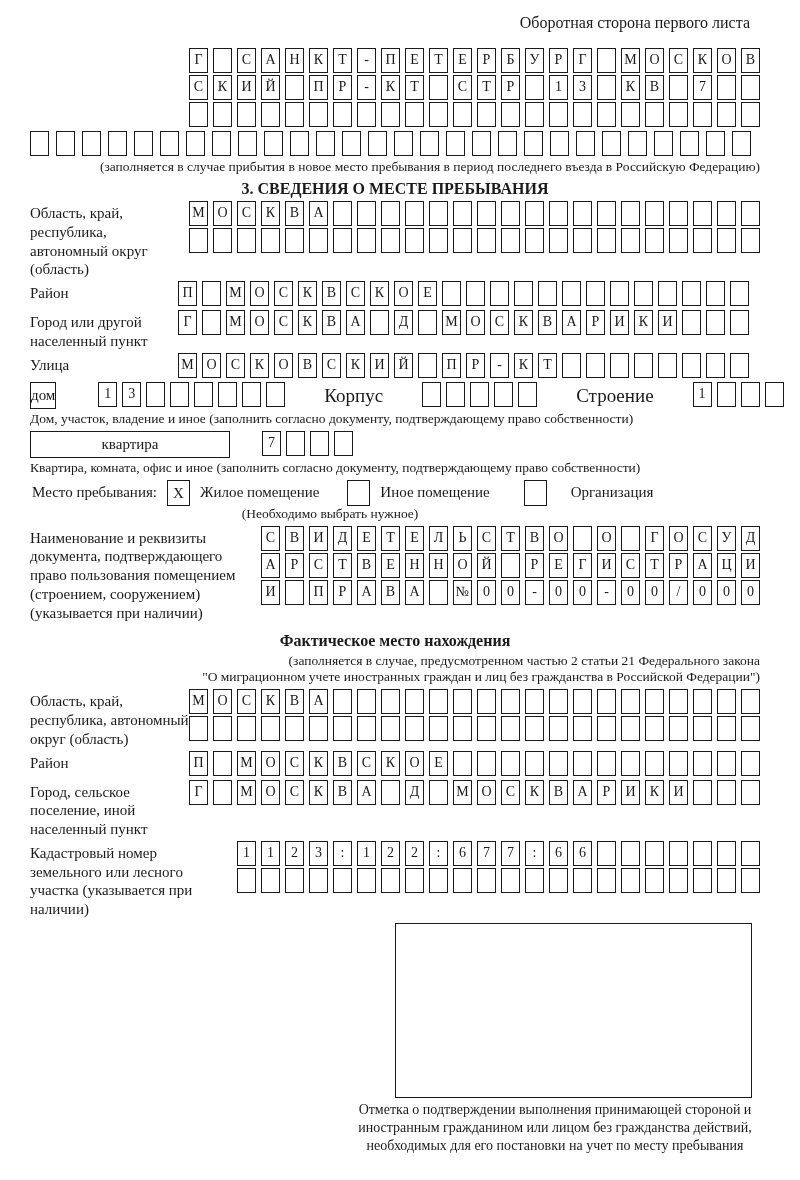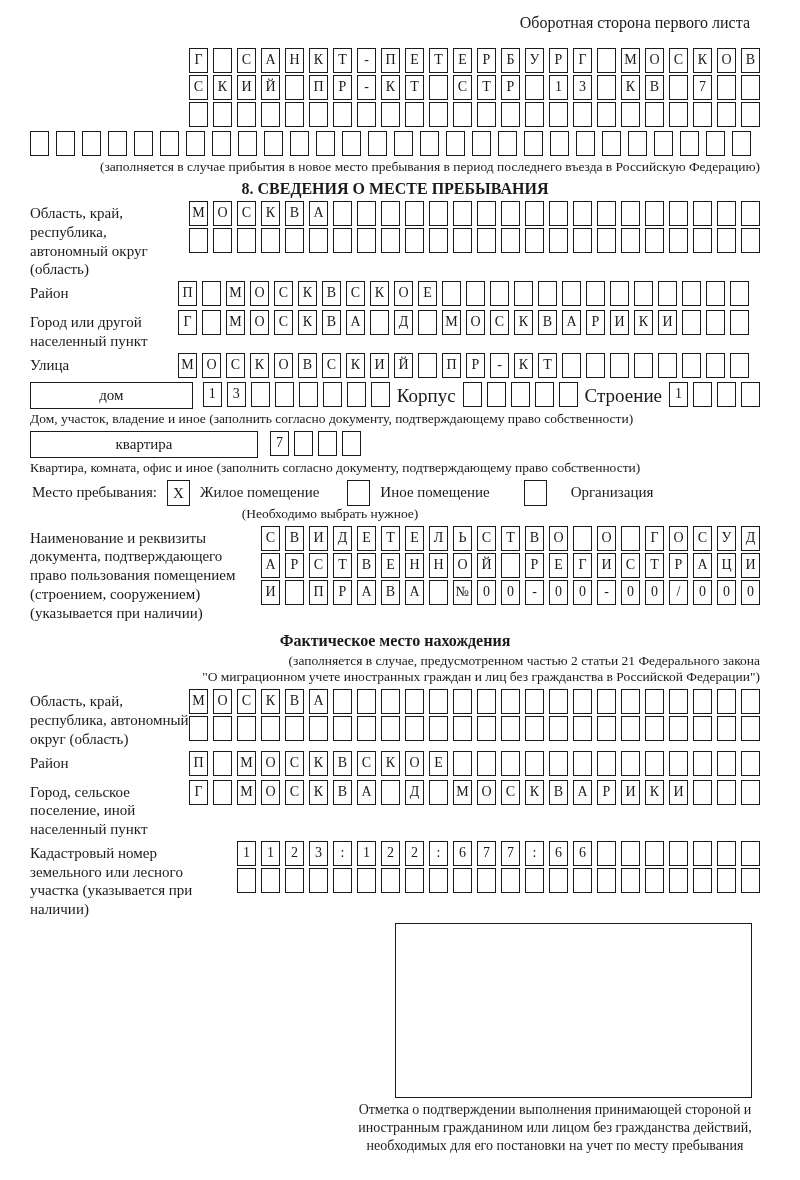--- a/index.html
+++ b/index.html
@@ -20,27 +20,27 @@
     display:inline-block; width:19px; height:25px;
     border:1.6px solid #1a1a1a; margin-right:5px;
     text-align:center; line-height:22px; font-size:14px;
     vertical-align:top;
   }
   .cells .cell:last-child { margin-right:0; }
   .cells.wide .cell { margin-right:7px; }
   .caption { font-size:13.5px; text-align:right; margin:1px 0 3px 0; }
   .sec-title { font-size:16px; font-weight:bold; text-align:center; margin:5px 0 3px 0; }
 
-  .house-row { display:flex; align-items:flex-start; margin:2px 0; }
+  .house-row { display:flex; align-items:flex-start; margin:2px 0;gap:32px; }
   .name-box {
     border:1.6px solid #1a1a1a; height:27px; text-align:center;
     font-size:15px; line-height:25px;
   }
   .house-box { width:168px; margin-right:10px; }
-  .apt-box { width:228px; margin-right:12px; }
+  .apt-box { width:200px; }
   .inline-lab { font-size:19px; line-height:27px; margin:0 7px; }
 
   .ptype-row { display:flex; align-items:center; font-size:15px; margin:4px 0 0 2px; }
   .checkbox {
     display:inline-block; width:23px; height:26px;
     border:1.6px solid #1a1a1a; text-align:center; line-height:24px;
     font-size:15px; margin:0 10px;
   }
   .ptype-note { text-align:center; font-size:13.5px; margin:0 0 4px 120px; width:360px; }
 
@@ -69,21 +69,21 @@
   <div class="field" style="margin-top:16px;">
     <div class="cells-col">
       <div class="cells"><span class="cell">Г</span><span class="cell"></span><span class="cell">С</span><span class="cell">А</span><span class="cell">Н</span><span class="cell">К</span><span class="cell">Т</span><span class="cell">-</span><span class="cell">П</span><span class="cell">Е</span><span class="cell">Т</span><span class="cell">Е</span><span class="cell">Р</span><span class="cell">Б</span><span class="cell">У</span><span class="cell">Р</span><span class="cell">Г</span><span class="cell"></span><span class="cell">М</span><span class="cell">О</span><span class="cell">С</span><span class="cell">К</span><span class="cell">О</span><span class="cell">В</span></div>
       <div class="cells"><span class="cell">С</span><span class="cell">К</span><span class="cell">И</span><span class="cell">Й</span><span class="cell"></span><span class="cell">П</span><span class="cell">Р</span><span class="cell">-</span><span class="cell">К</span><span class="cell">Т</span><span class="cell"></span><span class="cell">С</span><span class="cell">Т</span><span class="cell">Р</span><span class="cell"></span><span class="cell">1</span><span class="cell">3</span><span class="cell"></span><span class="cell">К</span><span class="cell">В</span><span class="cell"></span><span class="cell">7</span><span class="cell"></span><span class="cell"></span></div>
       <div class="cells"><span class="cell"></span><span class="cell"></span><span class="cell"></span><span class="cell"></span><span class="cell"></span><span class="cell"></span><span class="cell"></span><span class="cell"></span><span class="cell"></span><span class="cell"></span><span class="cell"></span><span class="cell"></span><span class="cell"></span><span class="cell"></span><span class="cell"></span><span class="cell"></span><span class="cell"></span><span class="cell"></span><span class="cell"></span><span class="cell"></span><span class="cell"></span><span class="cell"></span><span class="cell"></span><span class="cell"></span></div>
     </div>
   </div>
   <div class="cells wide"><span class="cell"></span><span class="cell"></span><span class="cell"></span><span class="cell"></span><span class="cell"></span><span class="cell"></span><span class="cell"></span><span class="cell"></span><span class="cell"></span><span class="cell"></span><span class="cell"></span><span class="cell"></span><span class="cell"></span><span class="cell"></span><span class="cell"></span><span class="cell"></span><span class="cell"></span><span class="cell"></span><span class="cell"></span><span class="cell"></span><span class="cell"></span><span class="cell"></span><span class="cell"></span><span class="cell"></span><span class="cell"></span><span class="cell"></span><span class="cell"></span><span class="cell"></span></div>
   <div class="caption">(заполняется в случае прибытия в новое место пребывания в период последнего въезда в Российскую Федерацию)</div>
 
-  <div class="sec-title">8. СВЕДЕНИЯ О МЕСТЕ ПРЕБЫВАНИЯ</div>
+  <div class="sec-title">3. СВЕДЕНИЯ О МЕСТЕ ПРЕБЫВАНИЯ</div>
 
   <div class="field">
     <div class="flabel lab-s2">Область, край, республика, автономный округ (область)</div>
     <div class="cells-col">
       <div class="cells"><span class="cell">М</span><span class="cell">О</span><span class="cell">С</span><span class="cell">К</span><span class="cell">В</span><span class="cell">А</span><span class="cell"></span><span class="cell"></span><span class="cell"></span><span class="cell"></span><span class="cell"></span><span class="cell"></span><span class="cell"></span><span class="cell"></span><span class="cell"></span><span class="cell"></span><span class="cell"></span><span class="cell"></span><span class="cell"></span><span class="cell"></span><span class="cell"></span><span class="cell"></span><span class="cell"></span><span class="cell"></span></div>
       <div class="cells"><span class="cell"></span><span class="cell"></span><span class="cell"></span><span class="cell"></span><span class="cell"></span><span class="cell"></span><span class="cell"></span><span class="cell"></span><span class="cell"></span><span class="cell"></span><span class="cell"></span><span class="cell"></span><span class="cell"></span><span class="cell"></span><span class="cell"></span><span class="cell"></span><span class="cell"></span><span class="cell"></span><span class="cell"></span><span class="cell"></span><span class="cell"></span><span class="cell"></span><span class="cell"></span><span class="cell"></span></div>
     </div>
   </div>
 
   <div class="field">

